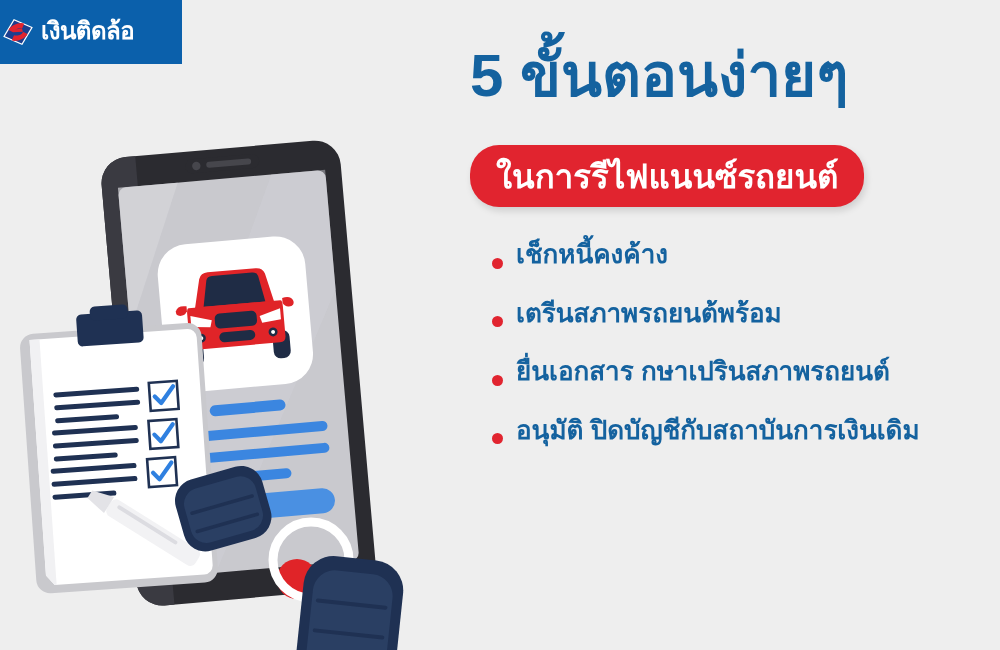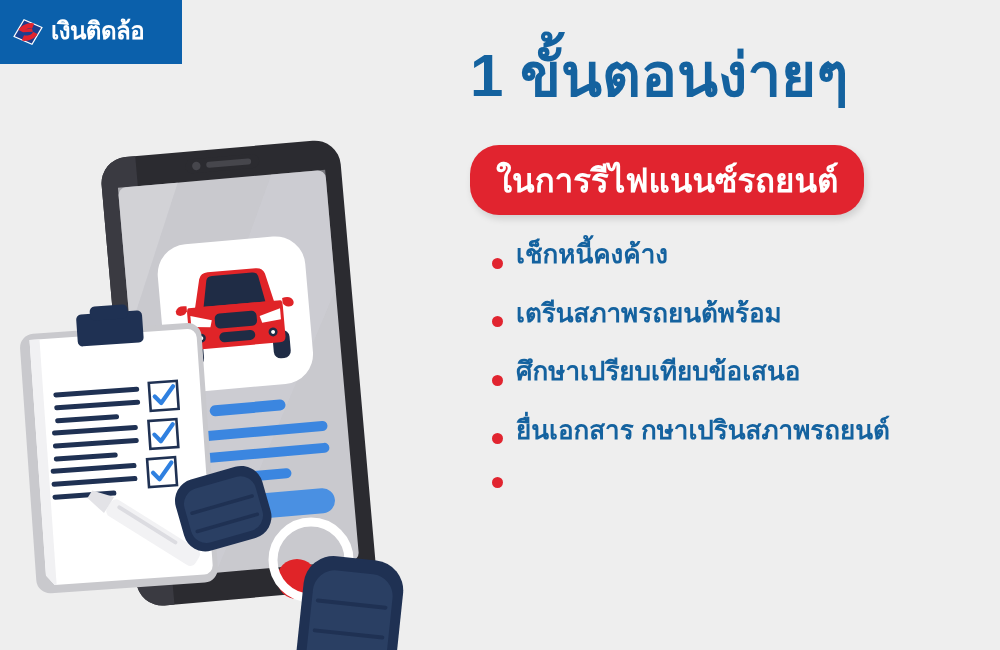--- a/index.html
+++ b/index.html
@@ -9,36 +9,35 @@
     font-family:"Liberation Sans","DejaVu Sans",sans-serif;
     overflow:hidden;
     position:relative;
   }
   .canvas { position:absolute; inset:0; width:1000px; height:650px; }
 
   
   .logo-bar{
     position:absolute; left:0; top:0; width:182px; height:64px;
     background:#0b60ab; display:flex; align-items:center; gap:5px;
-    padding-left:10px;
   }
   .logo-mark{ width:36px; height:30px; flex:none; }
   .logo-text{
     color:#ffffff; font-size:24px; font-weight:bold; letter-spacing:-0.5px;
     line-height:1; white-space:nowrap; transform:translateY(-1px);
   }
 
   
   .headline{
     position:absolute; left:470px; top:44px; width:470px;
     color:#14629f; font-size:60px; font-weight:bold; line-height:1.05;
     white-space:nowrap; letter-spacing:0px;
   }
   .pill{
-    position:absolute; left:470px; top:145px; height:70px;
+    position:absolute; left:470px; top:145px; height:62px;
     background:#e1242f; border-radius:29px;
     display:flex; align-items:center; justify-content:center;
     padding:15px 26px; color:#ffffff; font-size:33px; font-weight:bold;
     white-space:nowrap; box-shadow:2px 4px 7px rgba(0,0,0,.13);
     line-height:1;
   }
   .bullets{
     position:absolute; left:492px; top:240px; width:500px;
     display:flex; flex-direction:column; gap:30px;
   }
@@ -67,43 +66,40 @@
         <path d="M30 5 L53 25 L30 45 L7 25 Z" fill="#1b3f8f"></path>
         <path d="M16 17 C22 10, 40 10, 44 15 L38 22 C33 18, 24 19, 22 23 Z" fill="#e1242f"></path>
         <path d="M44 33 C38 40, 20 40, 16 35 L22 28 C27 32, 36 31, 38 27 Z" fill="#e1242f"></path>
         <path d="M22 23 L38 27 L38 22 L22 18 Z" fill="#e1242f"></path>
         <path d="M25 14 L36 14 L36 20 L25 20 Z" fill="#ffffff" opacity="0.0"></path>
       </g>
     </svg>
     <div class="logo-text">เงินติดล้อ</div>
   </div>
 
-  <div class="headline">1 ขั้นตอนง่ายๆ</div>
+  <div class="headline">5 ขั้นตอนง่ายๆ</div>
 
   <div class="pill">ในการรีไฟแนนซ์รถยนต์</div>
 
   <div class="bullets">
     <div class="bullet">
       <span class="dot"></span>
       <span class="btext">เช็กหนี้คงค้าง</span>
     </div>
     <div class="bullet">
       <span class="dot"></span>
       <span class="btext">เตรีนสภาพรถยนต้พร้อม</span>
     </div>
     <div class="bullet">
       <span class="dot"></span>
-      <span class="btext">ศึกษาเปรียบเทียบข้อเสนอ</span>
-    </div>
-    <div class="bullet">
-      <span class="dot"></span>
       <span class="btext">ยื่นเอกสาร กษาเปรินสภาพรถยนต์</span>
     </div>
     <div class="bullet">
       <span class="dot"></span>
+      <span class="btext">อนุมัติ ปิดบัญชีกับสถาบันการเงินเดิม</span>
     </div>
   </div>
 
   <svg class="art" viewBox="0 0 470 530">
 
     <g transform="rotate(-5 240 270)">
 
       <rect x="120" y="28" width="240" height="450" rx="26" fill="#2b2b30"></rect>
 
       <path d="M120 54 a26 26 0 0 1 26 -26 h10 v450 h-10 a26 26 0 0 1 -26 -26 Z" fill="#3a3a41"></path>

